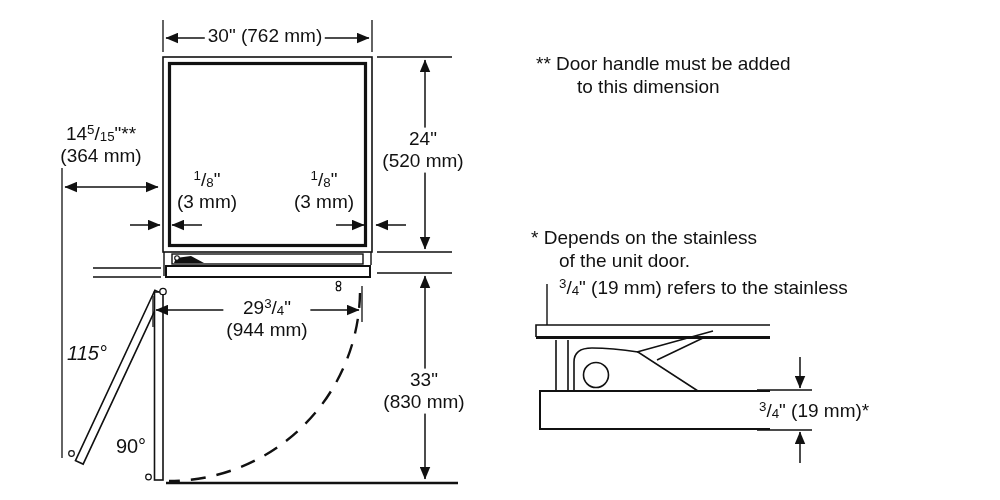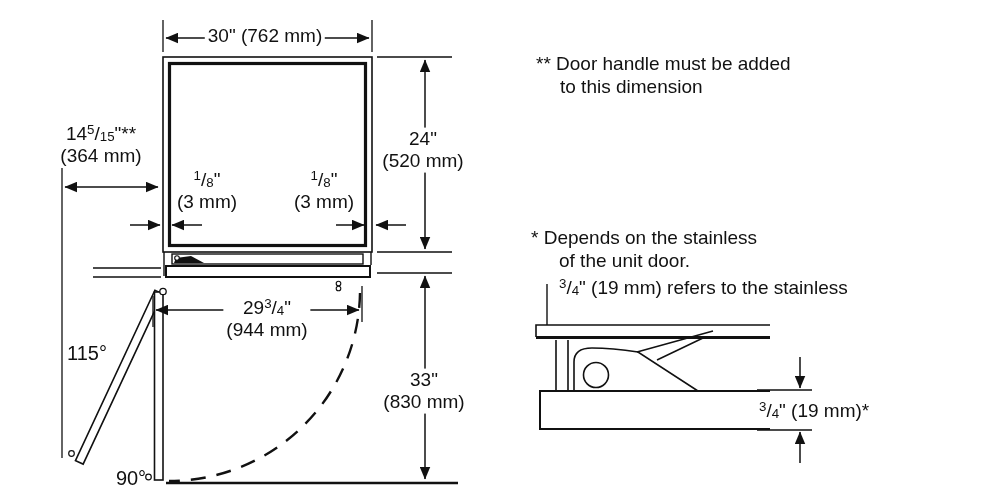--- a/index.html
+++ b/index.html
@@ -132,26 +132,26 @@
   <div class="lbl" style="left:324px;top:191px;background:transparent;">
     <div><sup>1</sup><span>/</span><sub>8</sub><span>"</span></div>
     <div>(3 mm)</div>
   </div>
 
   <div class="lbl" style="left:267px;top:319px;">
     <div><span>29</span><sup>3</sup><span>/</span><sub>4</sub><span>"</span></div>
     <div>(944 mm)</div>
   </div>
 
-  <div class="angle" style="left:87px;top:353px;">115°</div>
-  <div class="angle" style="left:131px;top:446px;margin-top:32px;">90°</div>
+  <div class="angle" style="left:87px;top:353px;font-style:italic;">115°</div>
+  <div class="angle" style="left:131px;top:446px;">90°</div>
 
   <div class="note" style="left:536px;top:52px;">
     <div><span>**</span> <span>Door handle must be added</span></div>
-    <div class="ind" style="margin-left:24px;">to this dimension</div>
+    <div class="ind" style="margin-left:41px;">to this dimension</div>
   </div>
 
   <div class="note" style="left:531px;top:226px;">
     <div><span>*</span> <span>Depends on the stainless</span></div>
     <div class="ind">of the unit door.</div>
     <div class="ind"><sup>3</sup><span>/</span><sub>4</sub><span>" (19 mm) refers to the stainless</span></div>
   </div>
 
   <div class="lbl fixL" style="left:756px;top:399px;background:transparent;">
     <sup>3</sup><span>/</span><sub>4</sub><span>" (19 mm)*</span>

